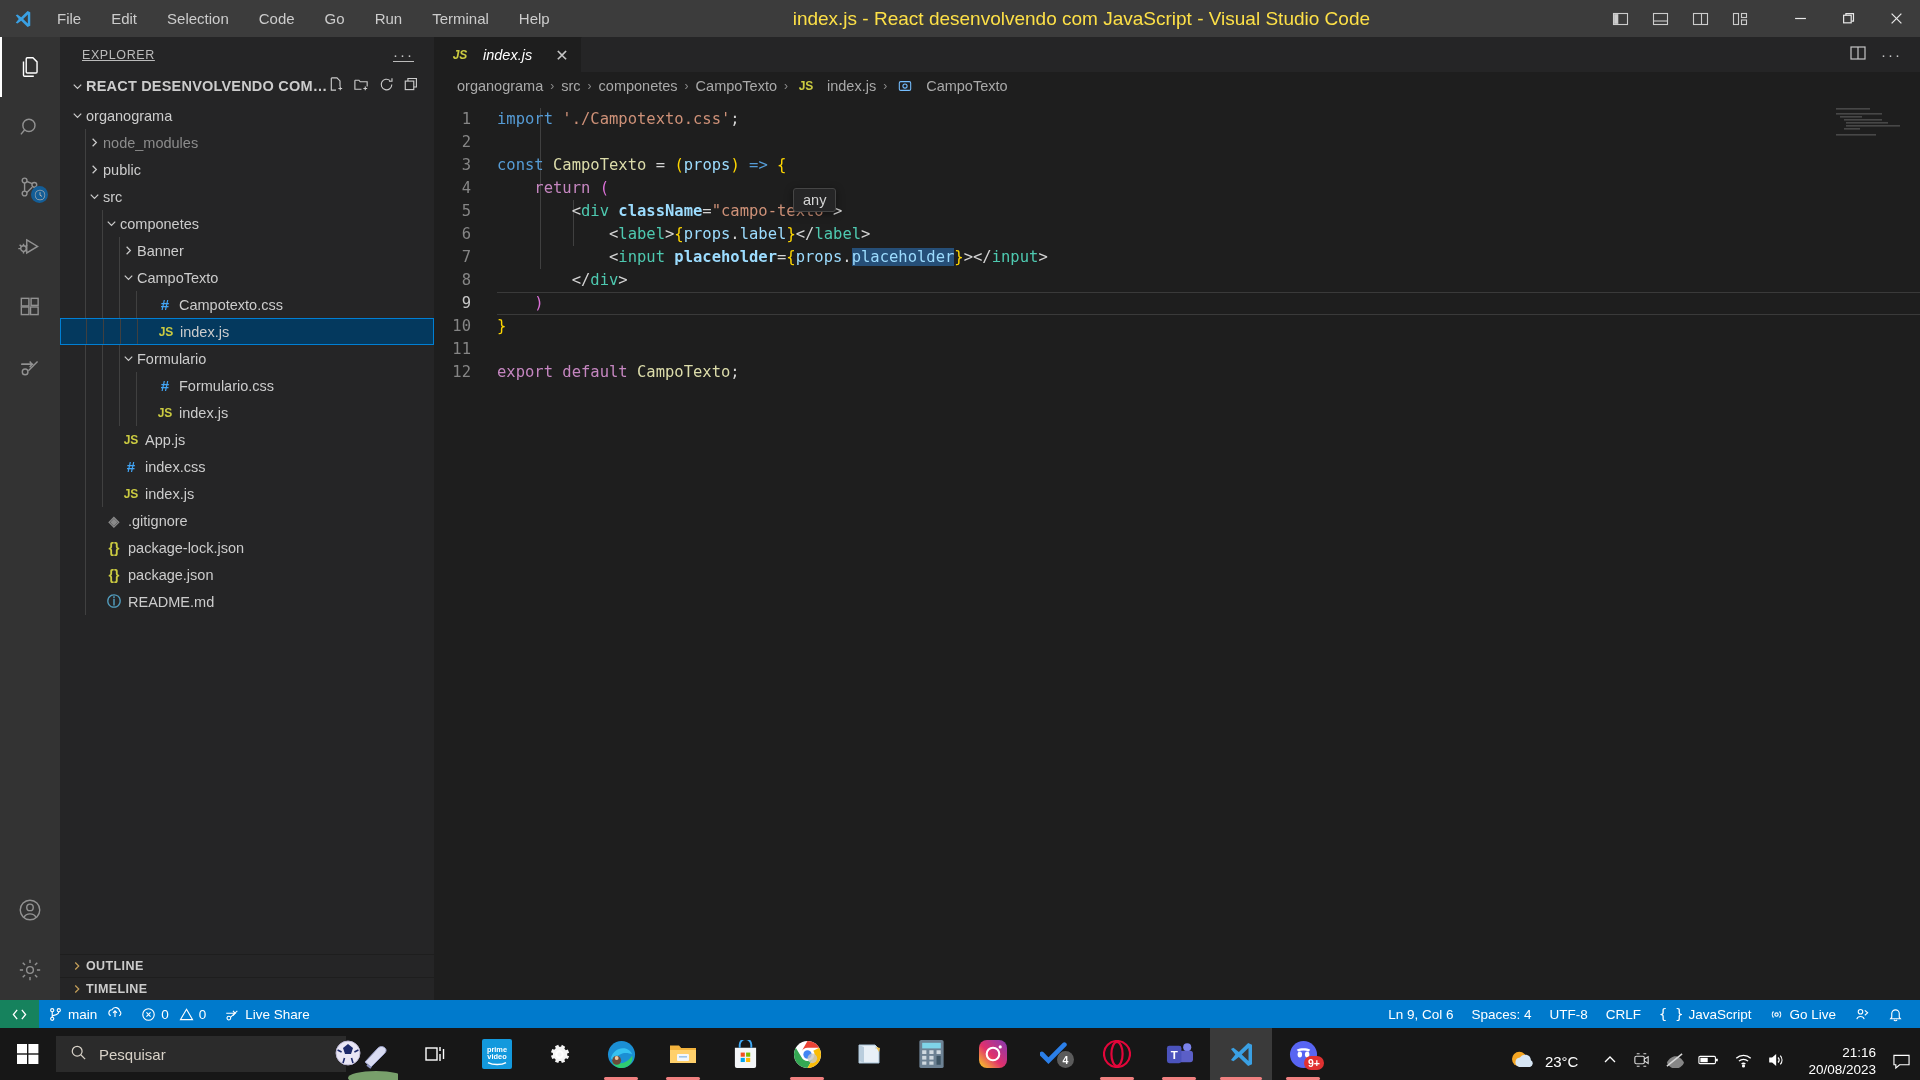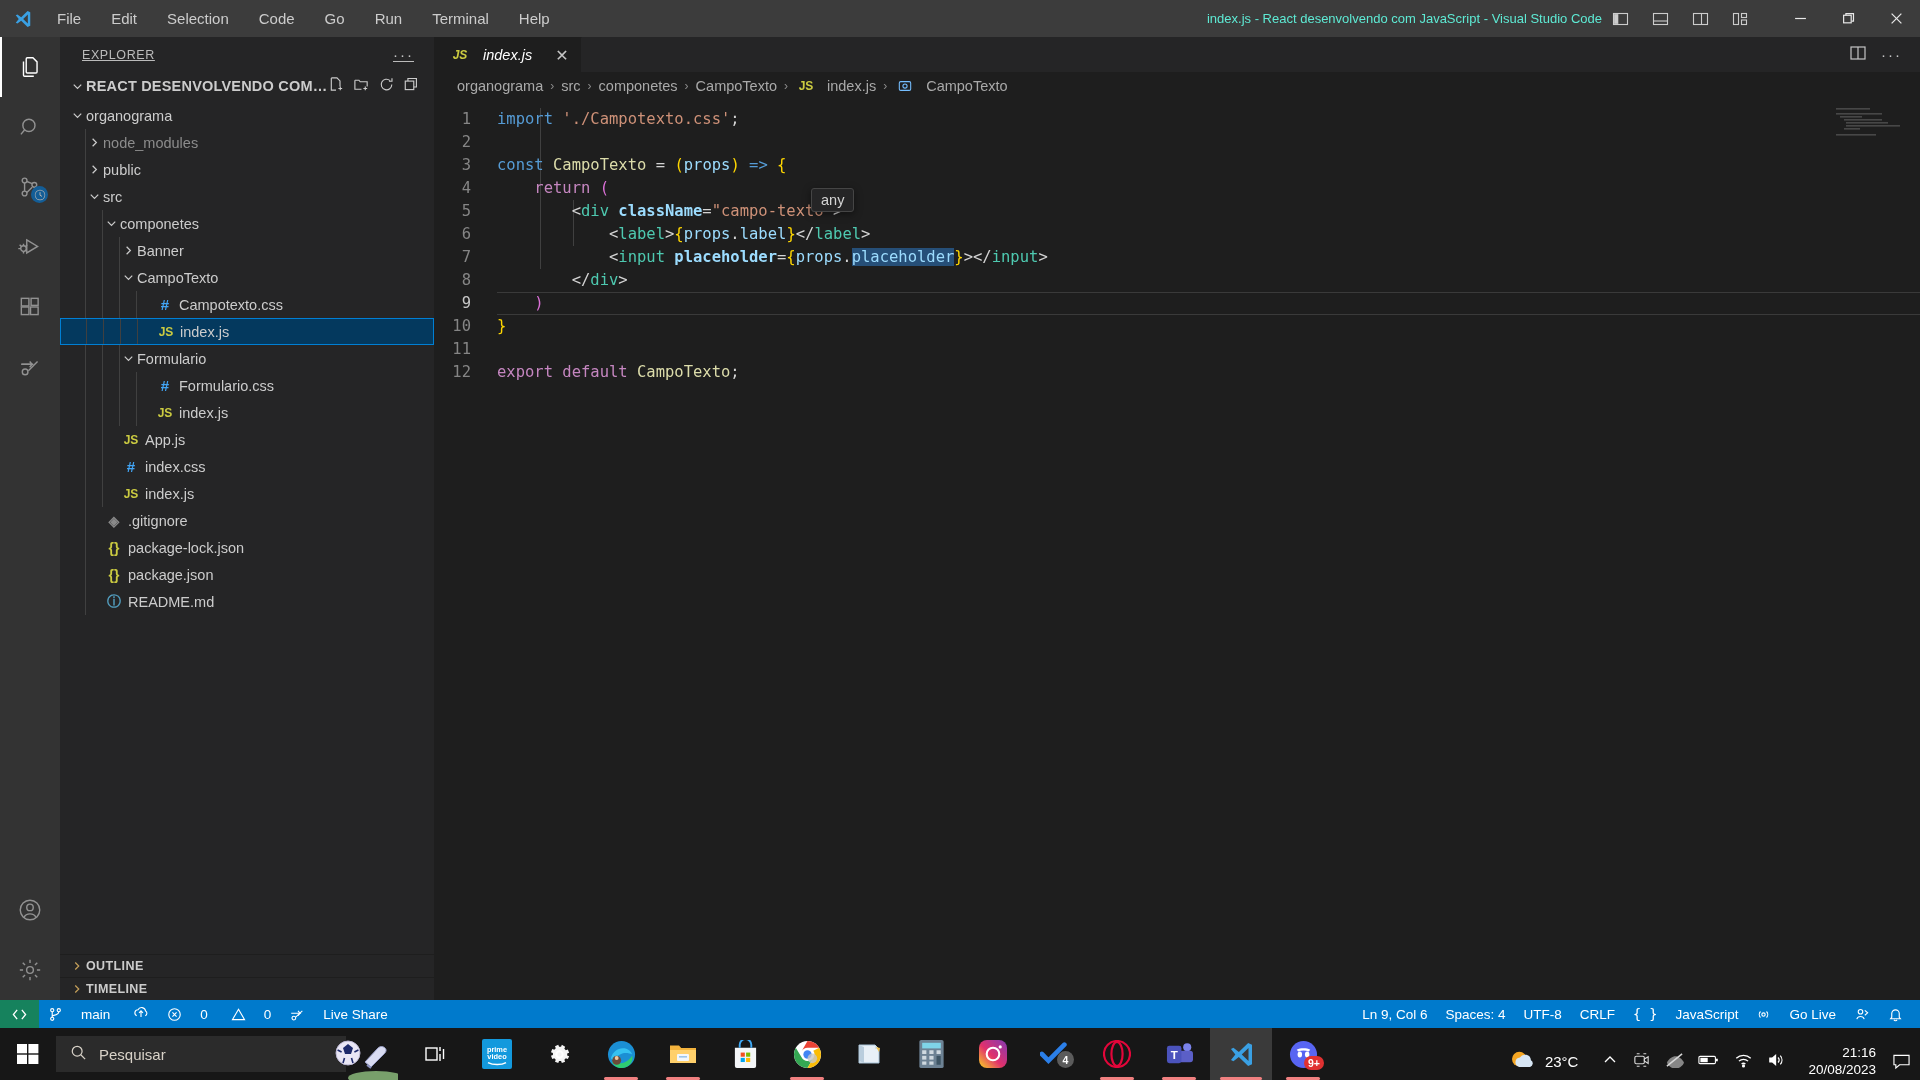--- a/index.html
+++ b/index.html
@@ -6,21 +6,21 @@
   html,body { width:1920px; height:1080px; overflow:hidden; background:#1e1e1e;
     font-family:"Liberation Sans", sans-serif; }
   .app { position:relative; width:1920px; height:1080px; display:flex; flex-direction:column; }
 
   
   .titlebar { height:37px; background:#3c3c3c; display:flex; align-items:center;
     color:#cccccc; font-size:15px; flex:none; }
   .vscode-logo { width:46px; display:flex; align-items:center; justify-content:center; }
   .menu { display:flex; align-items:center; gap:8px; }
   .menu-item { padding:3px 11px; font-size:15px; color:#cccccc; cursor:default; }
-  .title-center { flex:1; text-align:right; font-size:13px; color:#5eead4; white-space:nowrap; }
+  .title-center { flex:1; text-align:center; font-size:19px; color:#fde047; white-space:nowrap; }
   .title-right { display:flex; align-items:center; }
   .layout-icons { display:flex; align-items:center; gap:4px; padding-right:18px; }
   .layout-btn { width:36px; height:30px; display:flex; align-items:center; justify-content:center; }
   .win-btn { width:48px; height:37px; display:flex; align-items:center; justify-content:center;
     color:#e8e8e8; }
 
   
   .body { flex:1; display:flex; min-height:0; }
 
   
@@ -104,21 +104,21 @@
     font-family:"Liberation Sans",sans-serif; font-size:14.5px; padding:3px 9px; border-radius:3px;
     z-index:20; box-shadow:0 2px 8px rgba(0,0,0,.45); }
   .minimap { position:absolute; right:14px; top:8px; width:70px; height:30px; opacity:.55; }
   .scroll-v { position:absolute; right:0; top:0; width:14px; bottom:0; }
 
   
   .statusbar { height:28px; background:#007acc; display:flex; align-items:center;
     color:#ffffff; font-size:13.5px; flex:none; }
   .st-remote { background:#16825d; height:28px; display:flex; align-items:center;
     padding:0 11px; }
-  .st-item { display:flex; align-items:center; gap:18px; padding:0 9px; height:28px; }
+  .st-item { display:flex; align-items:center; gap:5px; padding:0 9px; height:28px; }
   .st-left { display:flex; align-items:center; }
   .st-spacer { flex:1; }
   .st-right { display:flex; align-items:center; padding-right:8px; }
 
   
   .taskbar { height:52px; background:#171717; display:flex; align-items:center; flex:none;
     position:relative; }
   .tb-start { width:56px; height:52px; display:flex; align-items:center; justify-content:center; }
   .tb-search { width:290px; height:36px; background:#2b2b2b; display:flex; align-items:center;
     gap:12px; padding:0 14px; color:#d8d2c8; font-size:15px; }
@@ -588,21 +588,21 @@
           <div class="cl">    <span class="kw2">return</span> <span class="br2">(</span></div>
           <div class="cl">        <span class="pun">&lt;</span><span class="tag">div</span> <span class="attr">className</span><span class="pun">=</span><span class="str">"campo-texto"</span><span class="pun">&gt;</span></div>
           <div class="cl">            <span class="pun">&lt;</span><span class="tag">label</span><span class="pun">&gt;</span><span class="br1">{</span><span class="var">props</span><span class="pun">.</span><span class="var">label</span><span class="br1">}</span><span class="pun">&lt;/</span><span class="tag">label</span><span class="pun">&gt;</span></div>
           <div class="cl">            <span class="pun">&lt;</span><span class="tag">input</span> <span class="attr">placeholder</span><span class="pun">=</span><span class="br1">{</span><span class="var">props</span><span class="pun">.</span><span class="var sel">placeholder</span><span class="br1">}</span><span class="pun">&gt;&lt;/</span><span class="tag">input</span><span class="pun">&gt;</span></div>
           <div class="cl">        <span class="pun">&lt;/</span><span class="tag">div</span><span class="pun">&gt;</span></div>
           <div class="cl highlight">    <span class="br2">)</span></div>
           <div class="cl"><span class="br1">}</span></div>
           <div class="cl"> </div>
           <div class="cl"><span class="kw2">export</span> <span class="kw2">default</span> <span class="fn">CampoTexto</span><span class="pun">;</span></div>
 
-          <div class="hovertip" style="left:314px; top:89px;">any</div>
+          <div class="hovertip" style="left:296px; top:89px;">any</div>
 
           <div class="minimap">
             <svg width="70" height="30" viewBox="0 0 70 30">
               <rect x="0" y="1" width="34" height="1.6" fill="#6a6a6a"></rect>
               <rect x="0" y="6" width="46" height="1.6" fill="#6a6a6a"></rect>
               <rect x="4" y="9" width="22" height="1.6" fill="#6a6a6a"></rect>
               <rect x="8" y="12" width="38" height="1.6" fill="#6a6a6a"></rect>
               <rect x="10" y="15" width="42" height="1.6" fill="#6a6a6a"></rect>
               <rect x="10" y="18" width="54" height="1.6" fill="#6a6a6a"></rect>
               <rect x="8" y="21" width="16" height="1.6" fill="#6a6a6a"></rect>

